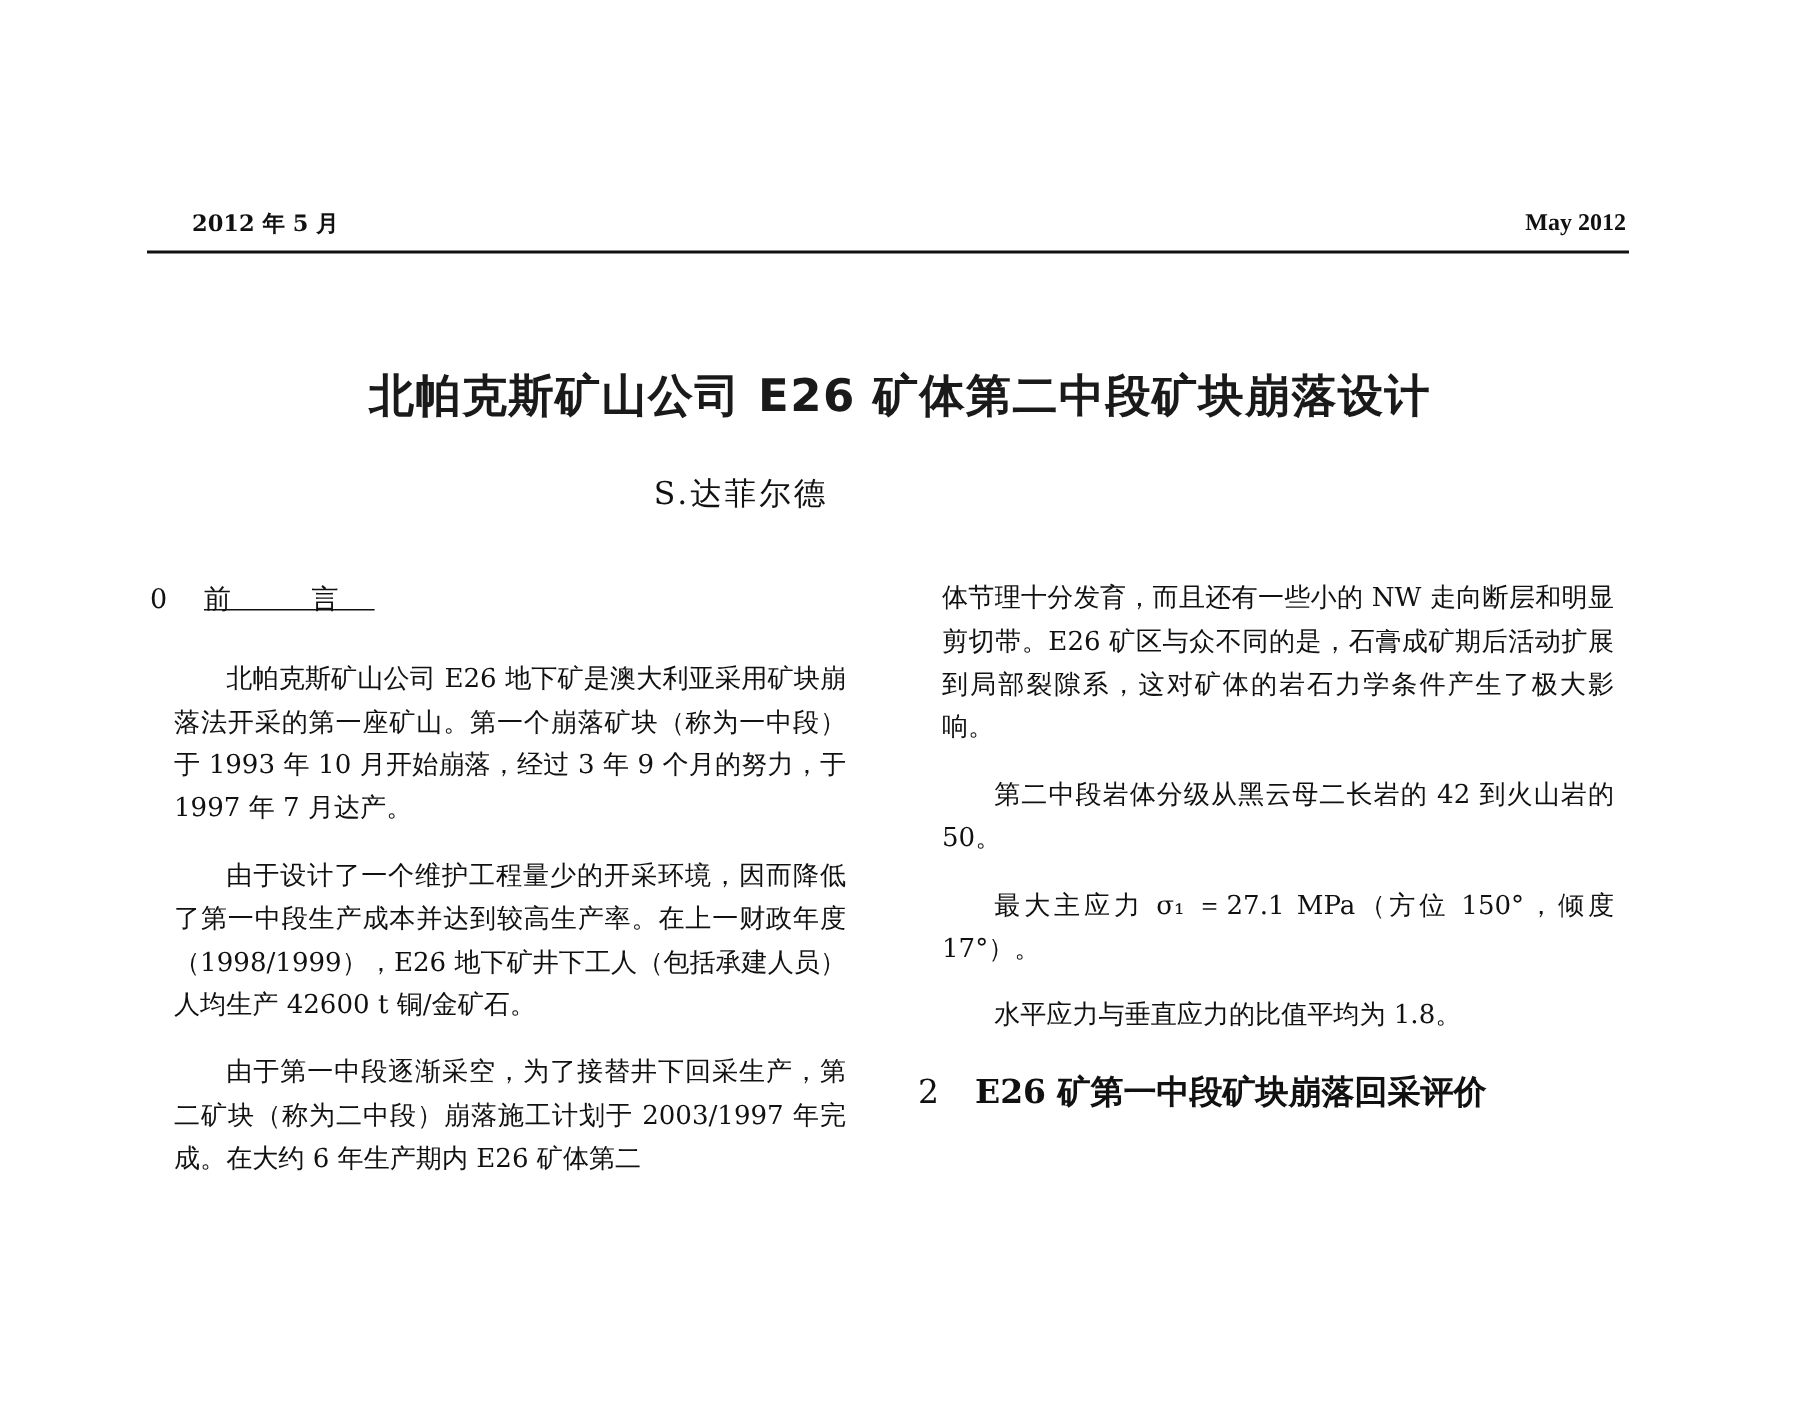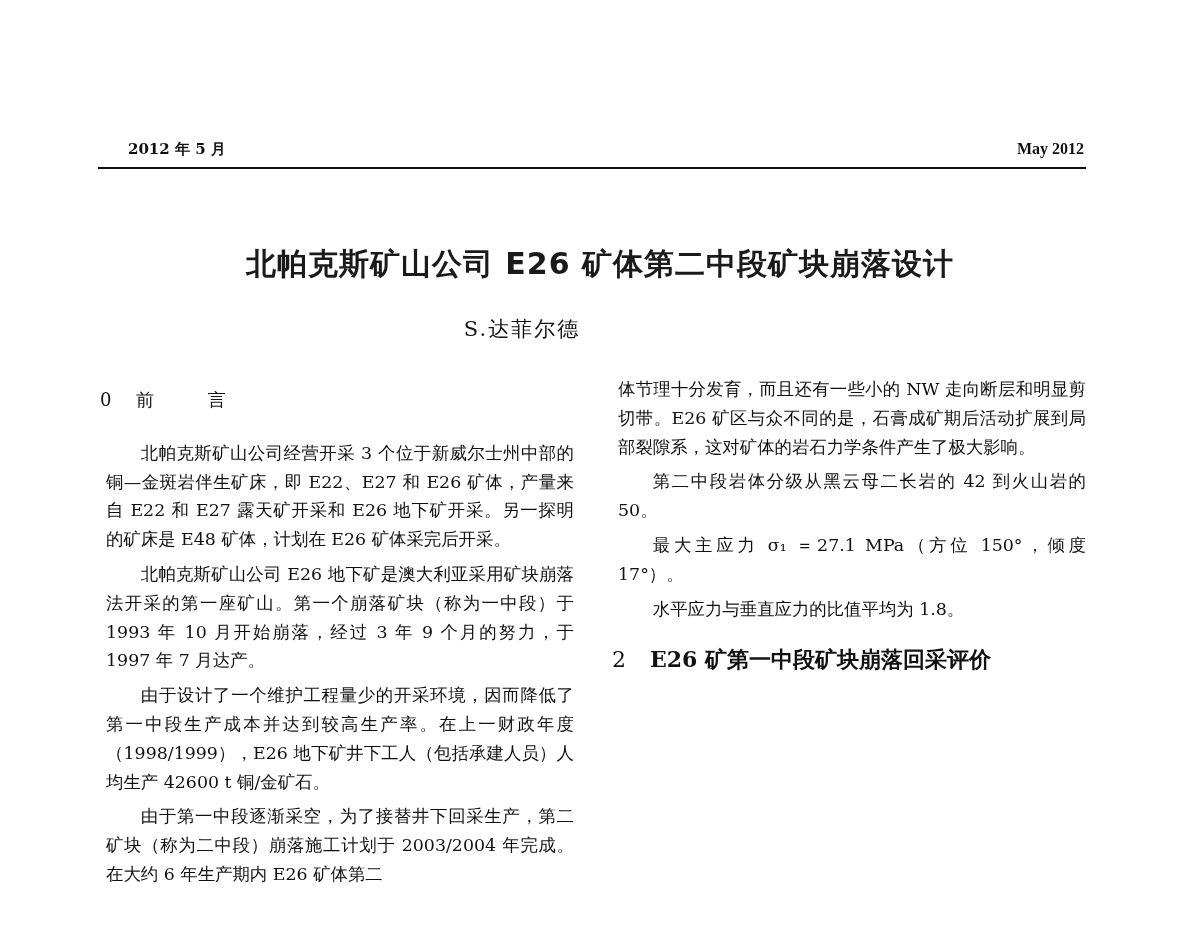--- a/index.html
+++ b/index.html
@@ -16,57 +16,56 @@
   .hdr .c { position: absolute; left: 0; right: 0; top: 0; text-align: center; }
   .hdr .r { position: absolute; right: 0; top: 0; font-weight: bold; font-family: "Liberation Serif", serif; font-size: 16px; }
   .rule { position: absolute; top: 167px; left: 98px; width: 988px; height: 2px; background: #111; }
   .title {
     position: absolute; top: 244px; left: 0; width: 1200px; text-align: center;
     font-family: "DejaVu Sans", "Liberation Sans", sans-serif;
     font-size: 30px; font-weight: bold; letter-spacing: 1px; color: #1a1a1a;
   }
   .author {
     position: absolute; top: 315px; left: 0; width: 988px; text-align: center;
-    font-size: 21px; letter-spacing: 2px; padding-left: 28px;
+    font-size: 21px; letter-spacing: 2px;
   }
   .col {
     position: absolute; width: 480px;
     font-size: 17.4px; line-height: 28.8px;
     text-align: justify;
   }
   .col.left { left: 100px; top: 386px; }
   .col.right { left: 612px; top: 369px; }
   .sec-h { font-size: 18px; margin: 0 0 24px 0; letter-spacing: 0; }
   .sec-h .num { display: inline-block; width: 36px; }
-  .sec-h .wide { letter-spacing: 24px; }
+  .sec-h .wide { letter-spacing: 24px; text-decoration: underline; }
   .sec-h2 { font-size: 22px; margin-top: 22px; font-weight: bold; }
   .sec-h2 .num { display: inline-block; width: 38px; font-weight: normal; }
-  p { margin: 6px; text-indent: 2em; }
+  p { margin: 16px; text-indent: 2em; }
   p.cont { text-indent: 0; }
 </style>
 </head>
 <body>
 
 <div class="hdr">
   <span class="l">2012 年 5 月</span>
   <span class="r">May 2012</span>
 </div>
 <div class="rule"></div>
 
 <div class="title">北帕克斯矿山公司 E26 矿体第二中段矿块崩落设计</div>
 <div class="author">S.达菲尔德</div>
 
 <div class="col left">
   <div class="sec-h">
     <span class="num">0</span><span class="wide">前 言</span>
   </div>
-  <p>北帕克斯矿山公司经营开采 3 个位于新威尔士州中部的铜—金斑岩伴生矿床，即 E22、E27 和 E26 矿体，产量来自 E22 和 E27 露天矿开采和 E26 地下矿开采。另一探明的矿床是 E48 矿体，计划在 E26 矿体采完后开采。</p>
   <p>北帕克斯矿山公司 E26 地下矿是澳大利亚采用矿块崩落法开采的第一座矿山。第一个崩落矿块（称为一中段）于 1993 年 10 月开始崩落，经过 3 年 9 个月的努力，于 1997 年 7 月达产。</p>
   <p>由于设计了一个维护工程量少的开采环境，因而降低了第一中段生产成本并达到较高生产率。在上一财政年度（1998/1999），E26 地下矿井下工人（包括承建人员）人均生产 42600 t 铜/金矿石。</p>
-  <p>由于第一中段逐渐采空，为了接替井下回采生产，第二矿块（称为二中段）崩落施工计划于 2003/2004 年完成。在大约 6 年生产期内 E26 矿体第二</p>
+  <p>由于第一中段逐渐采空，为了接替井下回采生产，第二矿块（称为二中段）崩落施工计划于 2003/1997 年完成。在大约 6 年生产期内 E26 矿体第二</p>
 </div>
 
 <div class="col right">
   <p class="cont">体节理十分发育，而且还有一些小的 NW 走向断层和明显剪切带。E26 矿区与众不同的是，石膏成矿期后活动扩展到局部裂隙系，这对矿体的岩石力学条件产生了极大影响。</p>
   <p>第二中段岩体分级从黑云母二长岩的 42 到火山岩的 50。</p>
   <p>最大主应力 σ₁ ＝27.1 MPa（方位 150°，倾度 17°）。</p>
   <p>水平应力与垂直应力的比值平均为 1.8。</p>
   <div class="sec-h2">
     <span class="num">2</span><span>E26 矿第一中段矿块崩落回采评价</span>
   </div>

